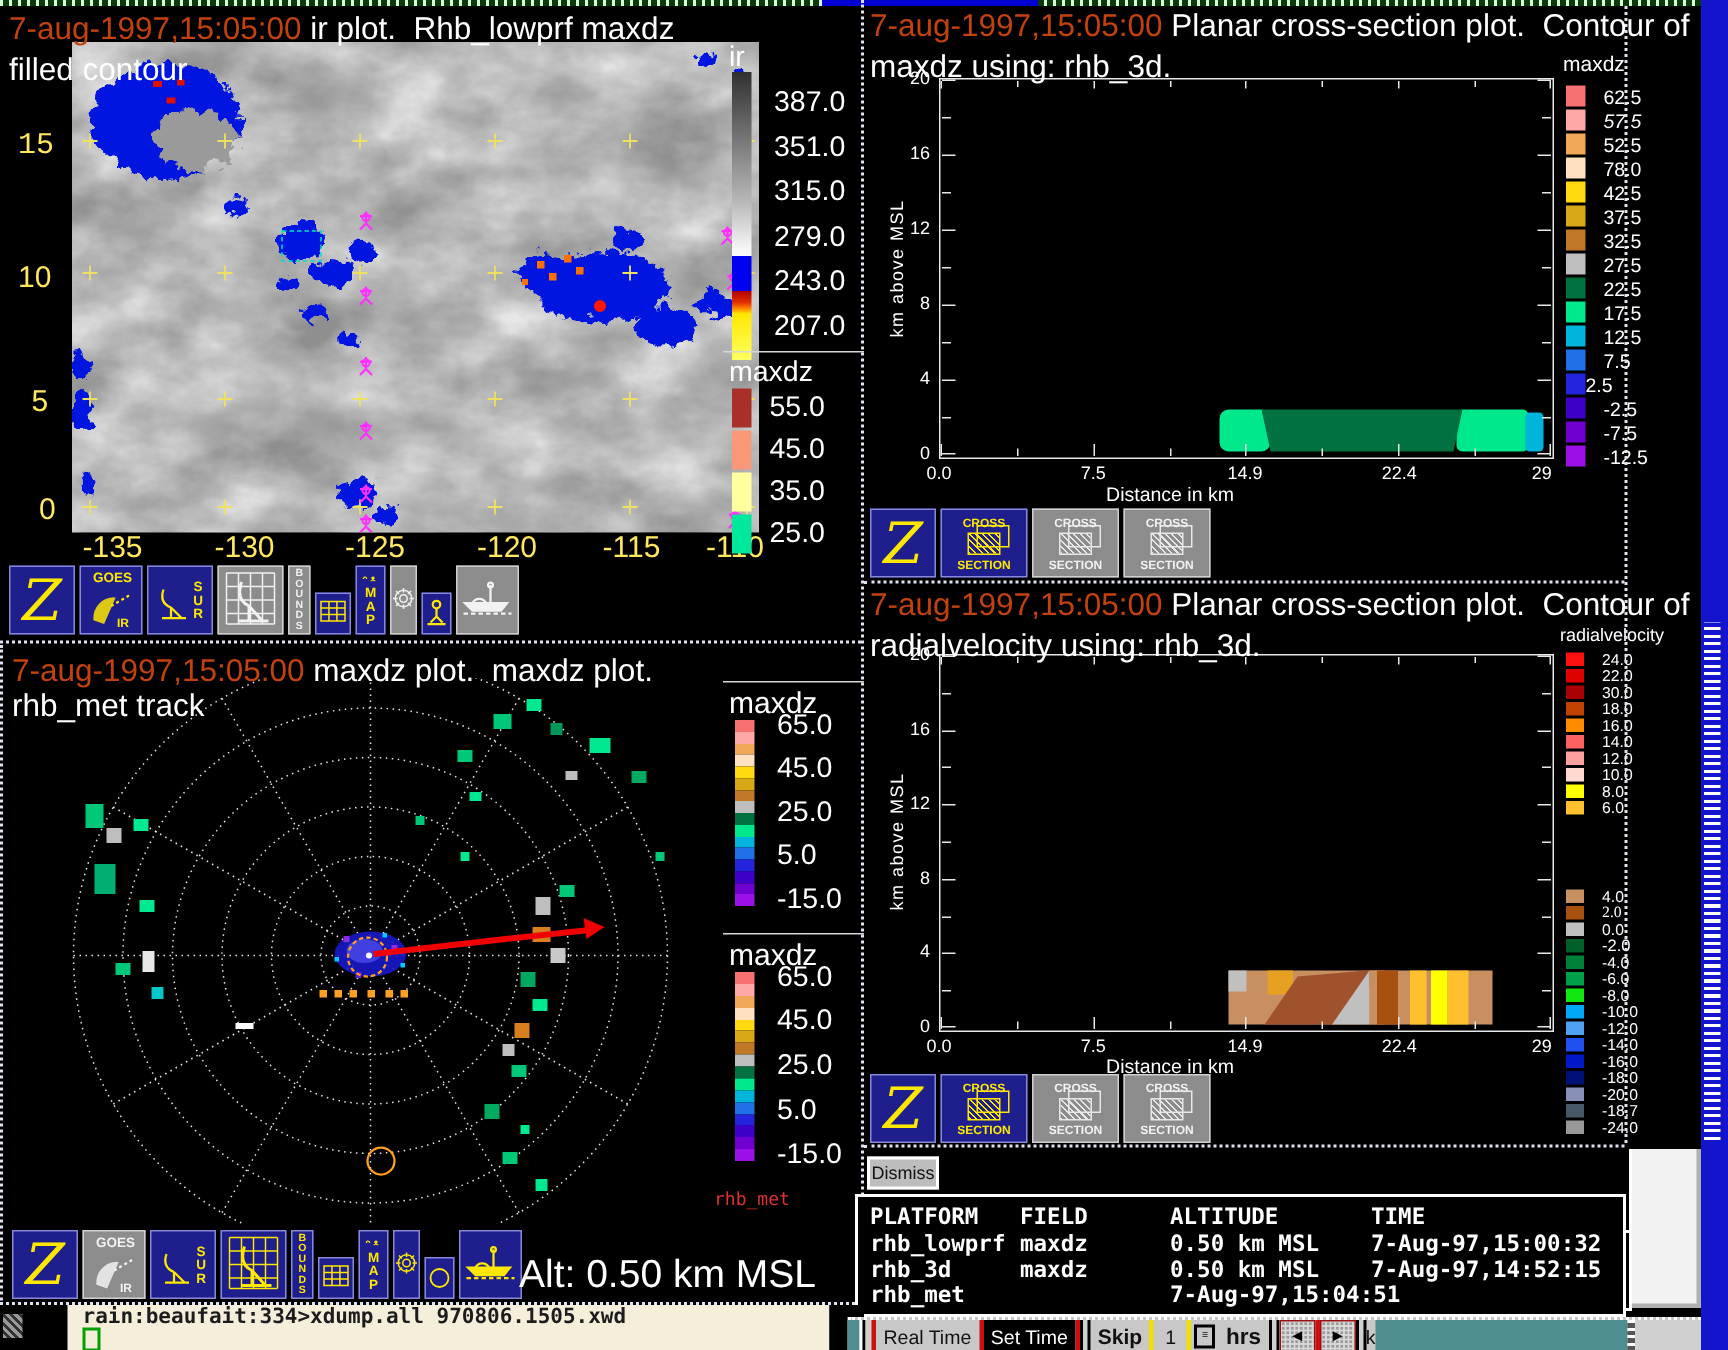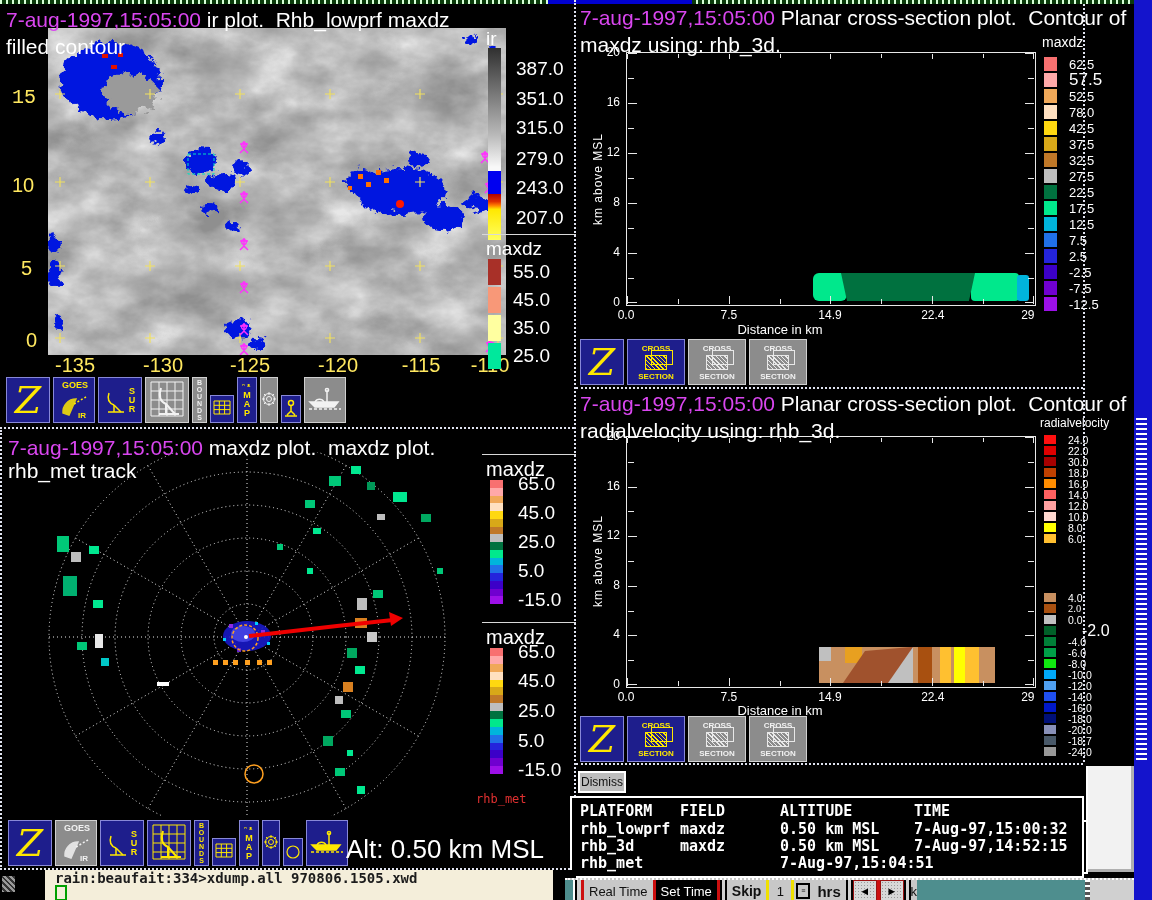--- a/index.html
+++ b/index.html
@@ -2,21 +2,21 @@
 <html><head>
 <meta charset="utf-8">
 <style>
   html,body{margin:0;padding:0;background:#000;}
   body{position:relative;width:1152px;height:900px;overflow:hidden;
        font-family:"Liberation Sans",sans-serif;-webkit-font-smoothing:none;}
   .abs{position:absolute;}
   .panel{position:absolute;background:#000;}
   .nowrap{white-space:pre;}
   .ptitle{color:#fff;font-size:21px;line-height:27px;white-space:pre;z-index:6;position:absolute;}
-  .t-time{color:#d946ef;}
+  .t-time{color:#c2410c;}
   .ylab{color:#FFE860;font-size:20px;position:absolute;z-index:5;}
   .sepline{position:absolute;border-top:1px solid #d8d8d8;}
   .cbar-label{position:absolute;color:#fff;}
   .cbar-col{position:absolute;}
   .cbar-row{display:flex;align-items:center;}
   .cbar-sw{display:inline-block;flex:none;}
   .cbar-val{color:#fff;white-space:pre;}
   .scalebar{position:absolute;display:flex;flex-direction:column;}
   .scalebar div{flex:1;}
   .scale-lab{position:absolute;color:#fff;font-size:19px;transform:translateY(-50%);}
@@ -518,21 +518,21 @@
   <div class="axlab" style="left:204px;top:318px;font-size:13px;transform:translateX(-50%);">Distance in km</div>
 
   <div class="cbar-label" style="left:466px;top:30px;font-size:14px;">maxdz</div>
   <div id="cb-maxdz16" class="cbar-col" style="left:468px;top:52px;">
       <div class="cbar-row" style="height: 16px;">
         <span class="cbar-sw" style="width: 13px; height: 14px; background: rgb(248, 112, 112);"></span>
         <span class="cbar-val" style="font-size: 13px; margin-left: 12px;">62.5</span>
       </div>
       <div class="cbar-row" style="height: 16px;">
         <span class="cbar-sw" style="width: 13px; height: 14px; background: rgb(255, 168, 168);"></span>
-        <span class="cbar-val" style="font-size: 17px; margin-left: 12px;">57.5</span>
+        <span class="cbar-val" style="font-size: 13px; margin-left: 12px; font-style: italic;">57.5</span>
       </div>
       <div class="cbar-row" style="height: 16px;">
         <span class="cbar-sw" style="width: 13px; height: 14px; background: rgb(240, 168, 88);"></span>
         <span class="cbar-val" style="font-size: 13px; margin-left: 12px;">52.5</span>
       </div>
       <div class="cbar-row" style="height: 16px;">
         <span class="cbar-sw" style="width: 13px; height: 14px; background: rgb(255, 224, 192);"></span>
         <span class="cbar-val" style="font-size: 13px; margin-left: 12px;">78.0</span>
       </div>
       <div class="cbar-row" style="height: 16px;">
@@ -562,21 +562,21 @@
       <div class="cbar-row" style="height: 16px;">
         <span class="cbar-sw" style="width: 13px; height: 14px; background: rgb(0, 180, 220);"></span>
         <span class="cbar-val" style="font-size: 13px; margin-left: 12px;">12.5</span>
       </div>
       <div class="cbar-row" style="height: 16px;">
         <span class="cbar-sw" style="width: 13px; height: 14px; background: rgb(32, 112, 232);"></span>
         <span class="cbar-val" style="font-size: 13px; margin-left: 12px;">7.5</span>
       </div>
       <div class="cbar-row" style="height: 16px;">
         <span class="cbar-sw" style="width: 13px; height: 14px; background: rgb(36, 36, 220);"></span>
-        <span class="cbar-val" style="font-size: 13px; margin-left: 12px;">2.5</span>
+        <span class="cbar-val" style="font-size: 13px; ">2.5</span>
       </div>
       <div class="cbar-row" style="height: 16px;">
         <span class="cbar-sw" style="width: 13px; height: 14px; background: rgb(60, 0, 200);"></span>
         <span class="cbar-val" style="font-size: 13px; margin-left: 12px;">-2.5</span>
       </div>
       <div class="cbar-row" style="height: 16px;">
         <span class="cbar-sw" style="width: 13px; height: 14px; background: rgb(112, 0, 208);"></span>
         <span class="cbar-val" style="font-size: 13px; margin-left: 12px;">-7.5</span>
       </div>
       <div class="cbar-row" style="height: 16px;">
@@ -695,21 +695,21 @@
       <div class="cbar-row" style="height: 11px;">
         <span class="cbar-sw" style="width: 12px; height: 9px; background: rgb(168, 80, 16);"></span>
         <span class="cbar-val" style="font-size: 10.5px; margin-left: 12px; font-family: Liberation Serif, serif;">2.0</span>
       </div>
       <div class="cbar-row" style="height: 11px;">
         <span class="cbar-sw" style="width: 12px; height: 9px; background: rgb(192, 192, 192);"></span>
         <span class="cbar-val" style="font-size: 10.5px; margin-left: 12px;">0.0</span>
       </div>
       <div class="cbar-row" style="height: 11px;">
         <span class="cbar-sw" style="width: 12px; height: 9px; background: rgb(0, 96, 40);"></span>
-        <span class="cbar-val" style="font-size: 16px; margin-left: 26px;">-2.0</span>
+        <span class="cbar-val" style="font-size: 11px; margin-left: 12px;">-2.0</span>
       </div>
       <div class="cbar-row" style="height: 11px;">
         <span class="cbar-sw" style="width: 12px; height: 9px; background: rgb(0, 128, 56);"></span>
         <span class="cbar-val" style="font-size: 10.5px; margin-left: 12px;">-4.0</span>
       </div>
       <div class="cbar-row" style="height: 11px;">
         <span class="cbar-sw" style="width: 12px; height: 9px; background: rgb(0, 160, 72);"></span>
         <span class="cbar-val" style="font-size: 10.5px; margin-left: 12px;">-6.0</span>
       </div>
       <div class="cbar-row" style="height: 11px;">

